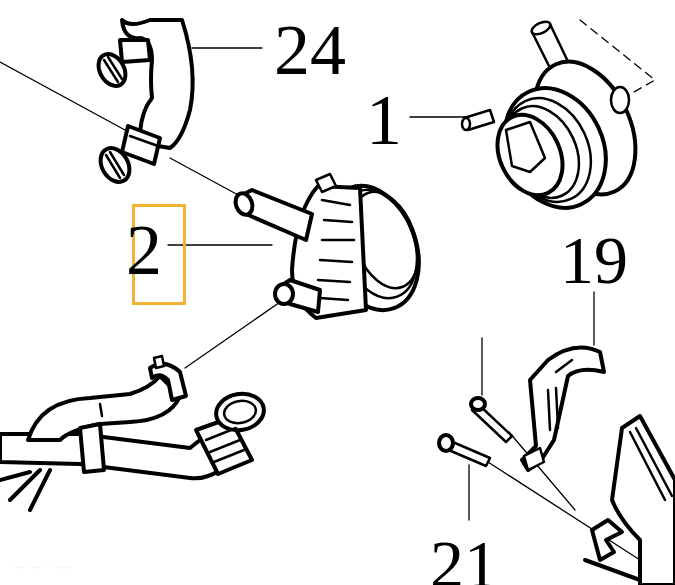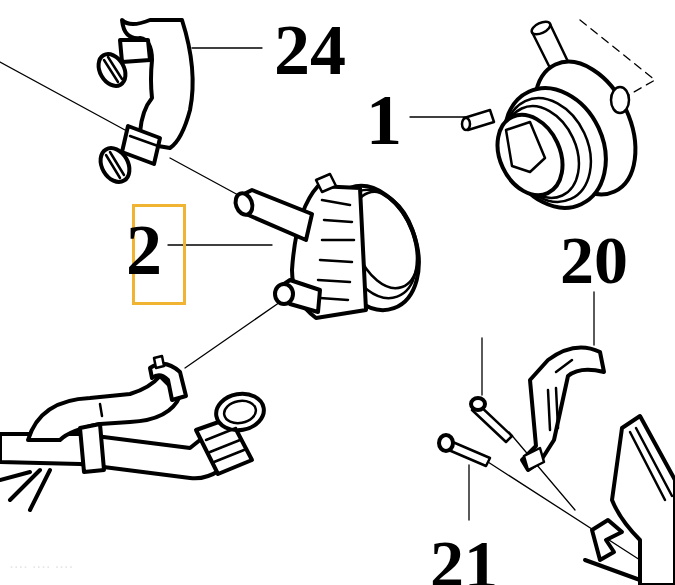--- a/index.html
+++ b/index.html
@@ -2,21 +2,20 @@
 <html><head>
   <meta charset="utf-8">
   <style>
     html, body { margin: 0; padding: 0; background: #ffffff; }
     #canvas {
       position: relative;
       width: 675px;
       height: 585px;
       overflow: hidden;
       background: #ffffff;
-      font-weight: bold;
     }
     #art { position: absolute; left: 0; top: 0; }
     .callout {
       position: absolute;
       font-family: "Liberation Serif", "DejaVu Serif", serif;
       color: #000000;
       line-height: 1;
       white-space: nowrap;
     }
     .big { font-size: 72px; }
@@ -167,17 +166,17 @@
       <path class="fillw thick" d="M 592 530 L 608 520 L 622 532 L 606 540 L 614 552 L 600 560 Z"></path>
       <path class="stroke thick" d="M 585 560 L 640 580"></path>
     </g>
   </svg>
 
   <div id="highlight-box"></div>
 
   <div class="callout big" style="left:274px; top:14px;">24</div>
   <div class="callout big" style="left:366px; top:84px;">1</div>
   <div class="callout big" style="left:126px; top:214px;">2</div>
-  <div class="callout mid" style="left:560px; top:226px;">20</div>
+  <div class="callout mid" style="left:560px; top:226px;">19</div>
   <div class="callout mid" style="left:430px; top:530px;">21</div>
 
   <div id="watermark">···· ···· ····</div>
 </div>
 
 </body></html>

